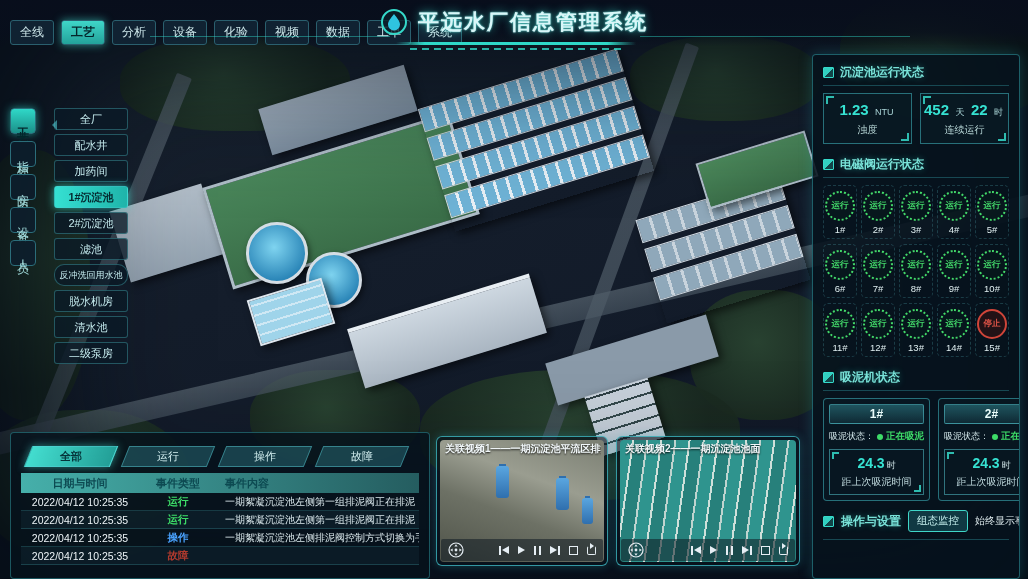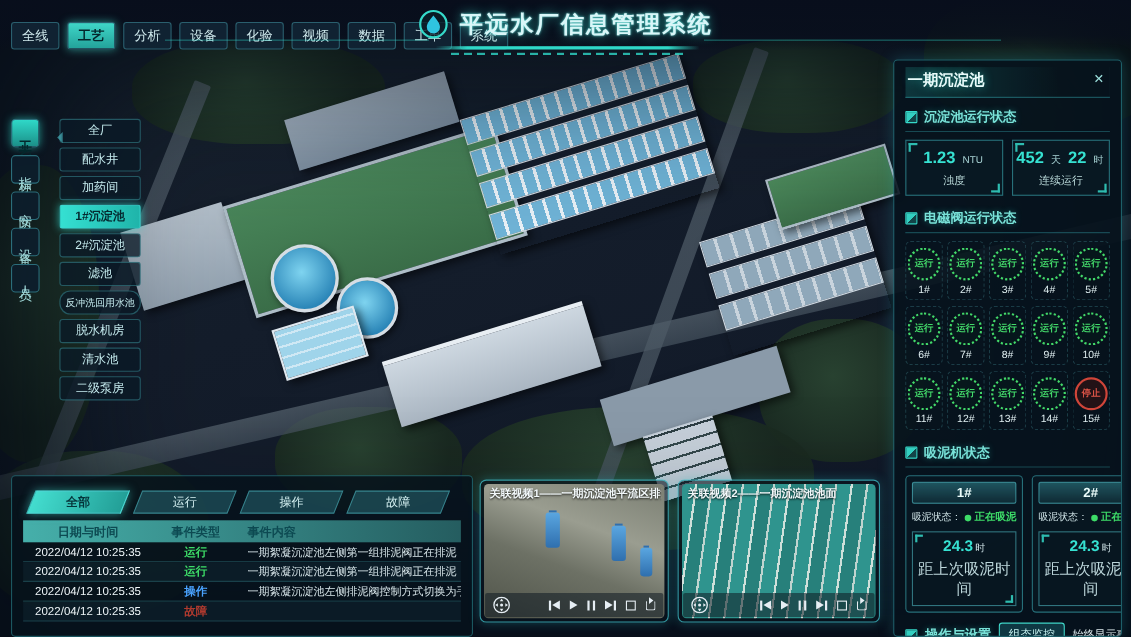--- a/index.html
+++ b/index.html
@@ -63,21 +63,21 @@
   .mud-card{flex:1;border:1px solid rgba(70,200,210,.5);border-radius:4px;background:rgba(10,30,40,.4);padding:5px;}
   .mud-head{background:linear-gradient(180deg,rgba(60,160,170,.45),rgba(30,80,90,.35));border:1px solid rgba(90,210,220,.5);text-align:center;font-size:12px;font-weight:bold;color:#eafcfb;border-radius:2px;padding:2px 0;}
   .mud-row{font-size:9px;color:#cfe3e6;margin-top:6px;display:flex;align-items:center;gap:3px;white-space:nowrap;}
   .dot{width:6px;height:6px;border-radius:50%;background:#3ddc68;display:inline-block;}
   .mud-st{color:#3ddc68;font-weight:bold;font-size:9.5px;}
   .mud-box{position:relative;border:1px solid rgba(90,210,220,.5);margin-top:6px;padding:4px 2px 5px;text-align:center;}
   .mud-box::before{content:"";position:absolute;left:2px;top:2px;width:5px;height:5px;border-left:2px solid #35d9c9;border-top:2px solid #35d9c9;opacity:.85;}
   .mud-box::after{content:"";position:absolute;right:2px;bottom:2px;width:5px;height:5px;border-right:2px solid #35d9c9;border-bottom:2px solid #35d9c9;opacity:.85;}
   .mv-val{color:#36e2d2;font-weight:bold;font-size:14px;}
   .mv-unit{font-size:9px;color:#cfe3e6;margin-left:2px;}
-  .mv-desc{font-size:14px;color:#bcd6da;margin-top:3px;}
+  .mv-desc{font-size:10px;color:#bcd6da;margin-top:3px;}
   #ops-row{display:flex;align-items:center;gap:7px;border-bottom:1px solid rgba(64,200,210,.3);padding-bottom:7px;}
   #ops-title{display:flex;align-items:center;gap:7px;color:#79e2d8;font-size:12px;font-weight:bold;text-shadow:0 0 6px rgba(47,216,200,.4);white-space:nowrap;}
   #ops-btn{font-size:10.5px;color:#c9f4f2;background:rgba(40,150,160,.3);border:1px solid #3fd6c8;border-radius:3px;padding:3px 8px;cursor:pointer;white-space:nowrap;}
   #toggle-label{font-size:10px;color:#dce9ec;white-space:nowrap;}
   
   #events{position:absolute;left:10px;top:432px;width:420px;height:147px;background:rgba(6,18,28,.84);border:1px solid rgba(60,190,200,.4);border-radius:4px;padding:6px 10px;box-sizing:border-box;z-index:20;}
   .ev-head{display:flex;align-items:center;gap:6px;}
   .ev-title{font-size:13px;font-weight:bold;color:#e8fbfa;text-shadow:0 0 8px rgba(47,216,200,.6);white-space:nowrap;}
   .ev-line{flex:1;height:1px;background:linear-gradient(90deg,rgba(64,200,210,.5),transparent);}
   #ev-tabs{display:flex;margin:7px 0 6px 7px;}
@@ -195,24 +195,20 @@
       <div class="submenu-item active">1#沉淀池</div>
       <div class="submenu-item">2#沉淀池</div>
       <div class="submenu-item">滤池</div>
       <div class="submenu-item" style="font-size: 9px; border-radius: 10px;">反冲洗回用水池</div>
       <div class="submenu-item">脱水机房</div>
       <div class="submenu-item">清水池</div>
       <div class="submenu-item">二级泵房</div>
     </div>
 
   <div id="right-panel">
-    <div class="rp-head">
-      <div class="rp-title">一期沉淀池</div>
-      <div class="close-btn"></div>
-    </div>
 
     <div class="sec-head">
       <span class="sec-icon"></span>
       <span>沉淀池运行状态</span>
     </div>
     <div class="stat-row">
       <div class="stat-card">
         <div>
           <span class="st-val">1.23</span>
           <span class="st-unit">NTU</span>

